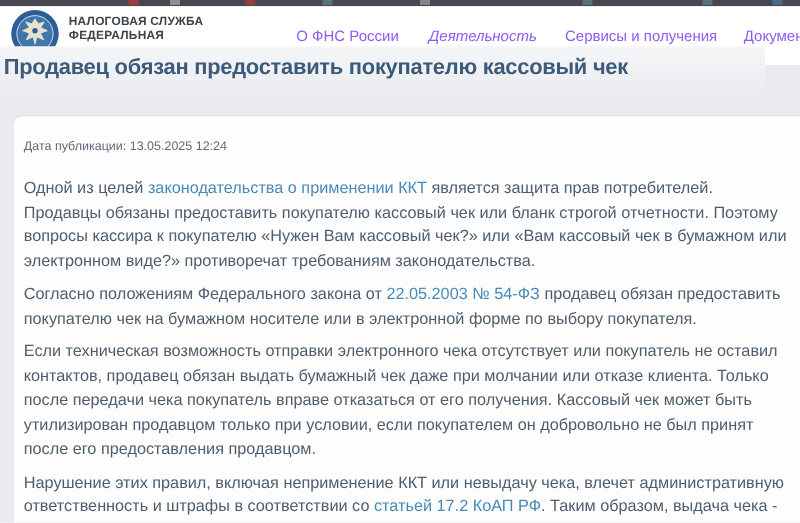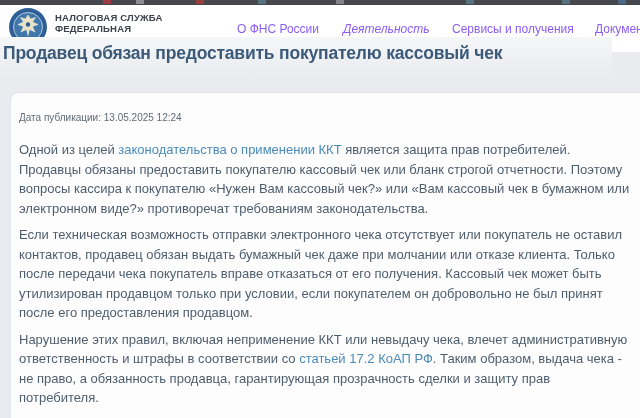--- a/index.html
+++ b/index.html
@@ -120,17 +120,18 @@
 
 <div class="title-band">
   <h1 class="page-title">Продавец обязан предоставить покупателю кассовый чек</h1>
 </div>
 
 <div class="content-bg">
   <div class="card">
     <div class="pub-date">Дата публикации: 13.05.2025 12:24</div>
     <div class="article">
         <p class="para">Одной из целей <a class="link" href="#">законодательства о применении ККТ</a> является защита прав потребителей. Продавцы обязаны предоставить покупателю кассовый чек или бланк строгой отчетности. Поэтому вопросы кассира к покупателю «Нужен Вам кассовый чек?» или «Вам кассовый чек в бумажном или электронном виде?» противоречат требованиям законодательства.</p>
+        <p class="para">Согласно положениям Федерального закона от <a class="link" href="#">22.05.2003 № 54-ФЗ</a> продавец обязан предоставить покупателю чек на бумажном носителе или в электронной форме по выбору покупателя.</p>
         <p class="para">Если техническая возможность отправки электронного чека отсутствует или покупатель не оставил контактов, продавец обязан выдать бумажный чек даже при молчании или отказе клиента. Только после передачи чека покупатель вправе отказаться от его получения. Кассовый чек может быть утилизирован продавцом только при условии, если покупателем он добровольно не был принят после его предоставления продавцом.</p>
         <p class="para">Нарушение этих правил, включая неприменение ККТ или невыдачу чека, влечет административную ответственность и штрафы в соответствии со <a class="link" href="#">статьей 17.2 КоАП РФ</a>. Таким образом, выдача чека - не право, а обязанность продавца, гарантирующая прозрачность сделки и защиту прав потребителя.</p>
       </div>
   </div>
 </div>
 
 </body></html>

